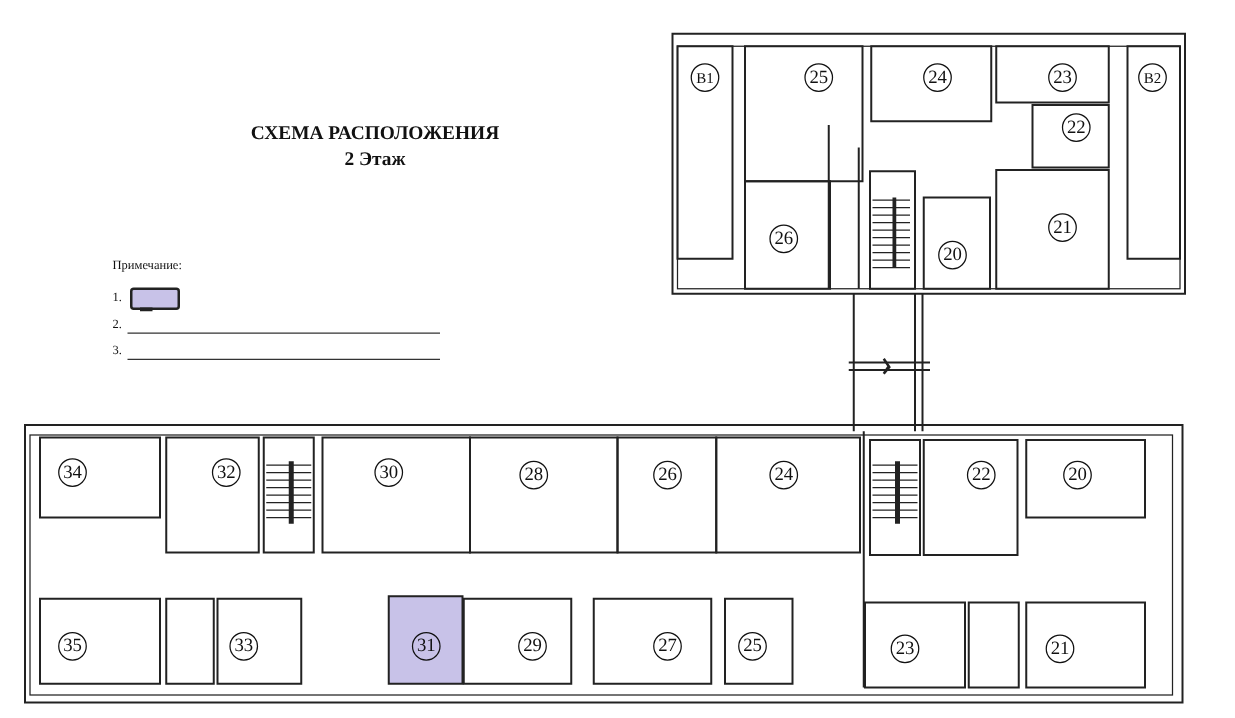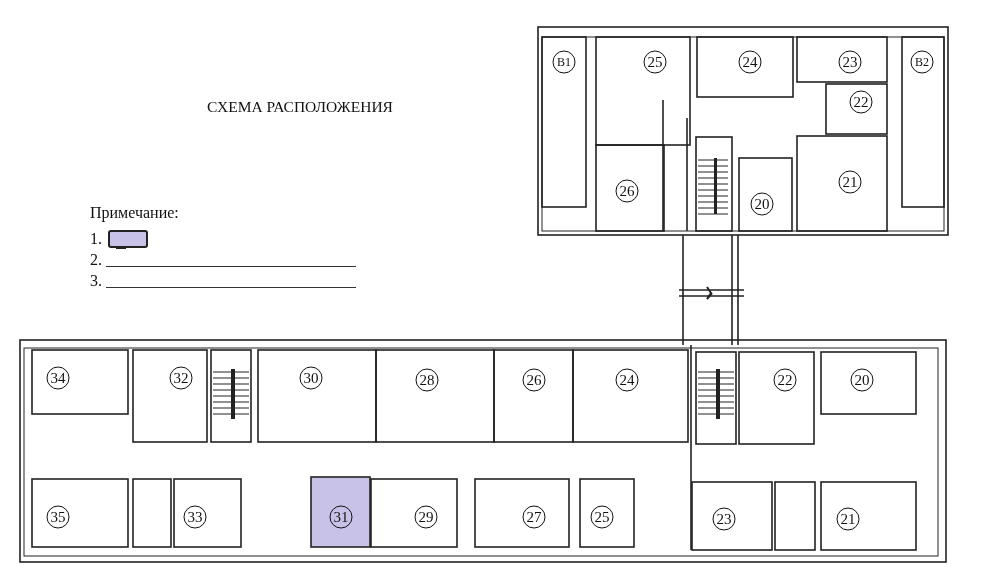--- a/index.html
+++ b/index.html
@@ -1,30 +1,31 @@
 <!DOCTYPE html>
 <html><head>
 <meta charset="utf-8">
 <style>
   html,body{margin:0;padding:0;background:#fff;}
   body{width:988px;height:574px;position:relative;overflow:hidden;font-family:"Liberation Serif","DejaVu Serif",serif;color:#111;}
-  .title{position:absolute;left:100px;top:96px;width:400px;text-align:center;font-size:15.5px;line-height:21px;}
-  .note{position:absolute;left:90px;top:202px;font-size:16px;line-height:21px;}
+  .title{position:absolute;left:100px;top:96px;width:400px;text-align:center;font-size:15.5px;line-height:21px;font-weight:bold;}
+  .note{position:absolute;left:90px;top:202px;font-size:10px;line-height:21px;}
   .note .row{display:flex;align-items:center;height:21px;}
   .legend-box{display:inline-block;width:40px;height:18px;background:#c8c2e8;border:2px solid #222;border-radius:3px;margin:0 10px 0 6px;box-sizing:border-box;position:relative;}
   .legend-box::after{content:"";position:absolute;left:6px;bottom:-3px;width:10px;height:3px;background:#222;}
   .blank{display:inline-block;width:250px;border-bottom:1px solid #333;height:14px;margin-left:4px;}
   svg{position:absolute;left:0;top:0;}
   .lbl{font-family:"Liberation Serif","DejaVu Serif",serif;font-size:15px;text-anchor:middle;dominant-baseline:central;fill:#111;}
 </style>
 </head>
 <body>
 
 <div class="title">
   <div>СХЕМА РАСПОЛОЖЕНИЯ</div>
+  <div>2  Этаж</div>
 </div>
 
 <div class="note">
   <div style="margin-bottom:5px;">Примечание:</div>
   <div class="row">
     <span>1.</span>
     <span class="legend-box"></span>
   </div>
   <div class="row">
     <span>2.</span>

